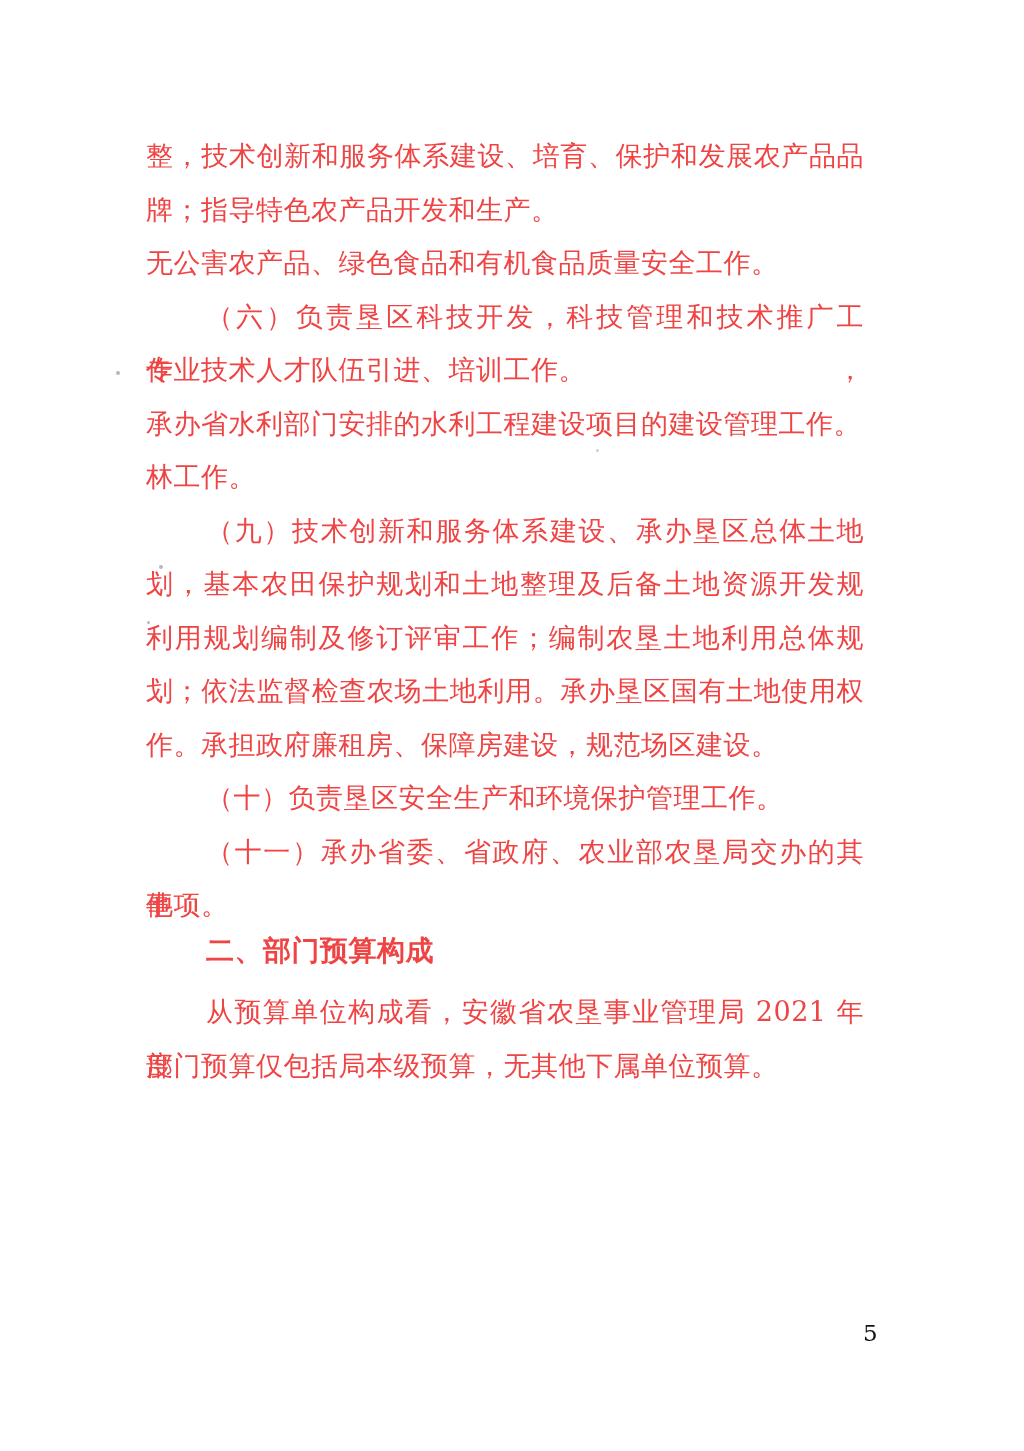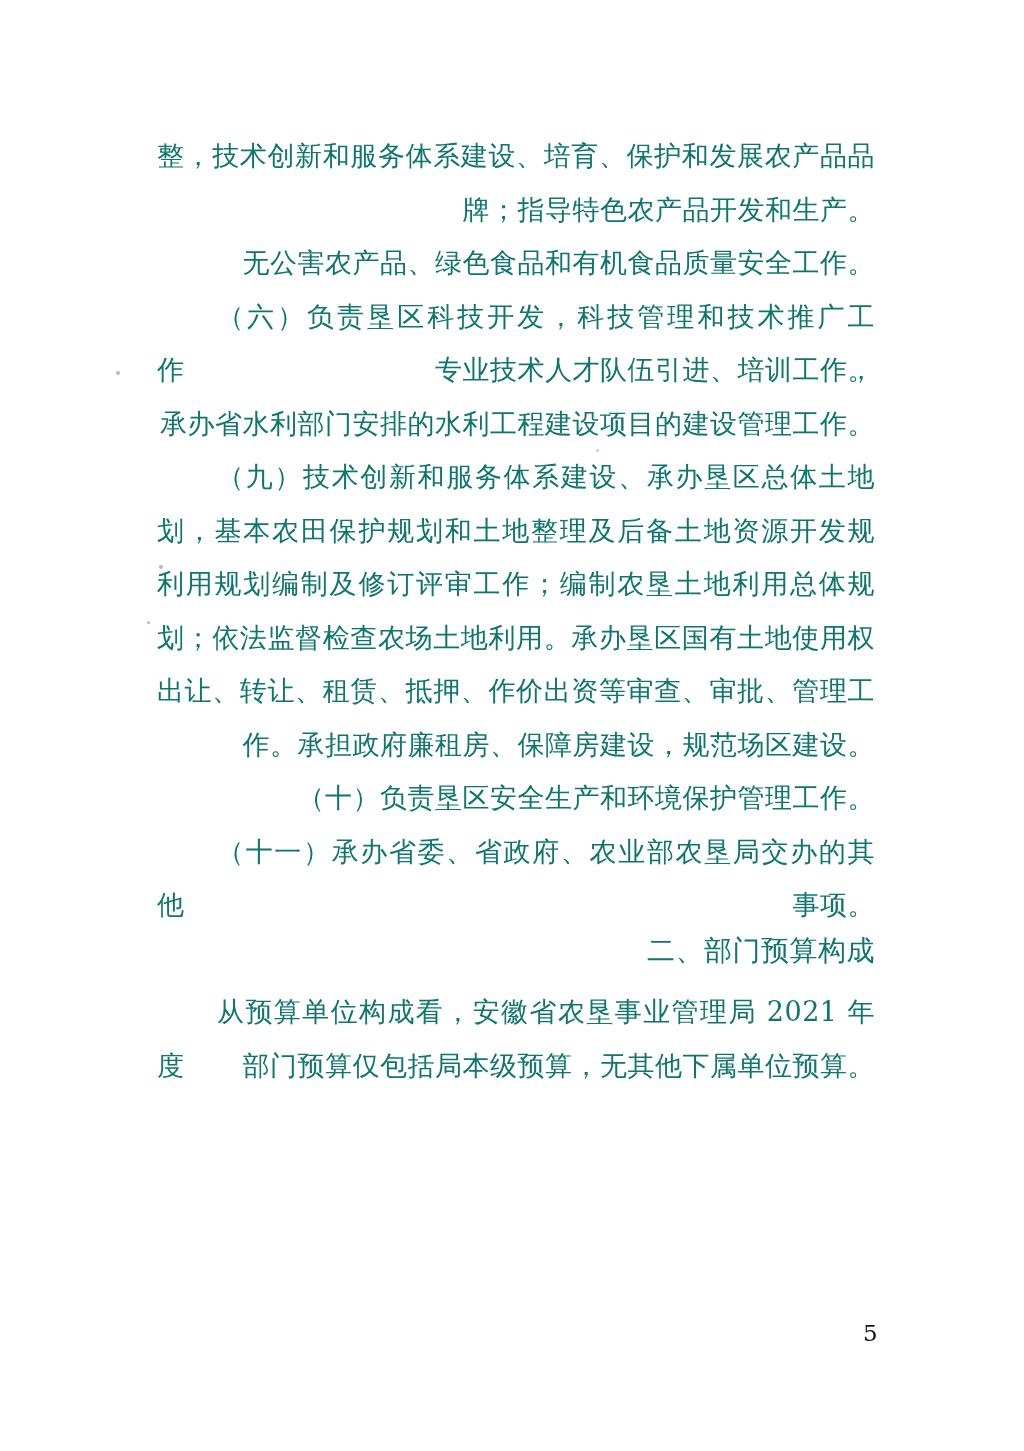--- a/index.html
+++ b/index.html
@@ -10,44 +10,44 @@
   .page {
     position: relative;
     width: 1024px;
     height: 1451px;
     background: #ffffff;
     overflow: hidden;
     font-family: "DejaVu Serif", "Liberation Serif", serif;
   }
   .doc-body {
     position: absolute;
-    left: 157px;
+    left: 146px;
     top: 129px;
     width: 718px;
-    color: #0f766e;
+    color: #ef4444;
   }
   .line {
     font-size: 27px;
     line-height: 53.5px;
     height: 53.5px;
     letter-spacing: 0.5px;
     white-space: nowrap;
-    text-align: right;
+    text-align: left;
   }
   .line.justify {
     white-space: normal;
     text-align: justify;
     text-align-last: justify;
   }
   .line.indent {
     text-indent: 60px;
   }
   .line.heading {
     font-family: "DejaVu Sans", "Liberation Sans", sans-serif;
-    font-weight: normal;
+    font-weight: bold;
     font-size: 28px;
     position: relative;
     top: -8px;
   }
   .page-number {
     position: absolute;
     left: 863px;
     top: 1316px;
     font-size: 23px;
     line-height: 34px;
@@ -68,25 +68,25 @@
 <body>
 
 <div class="page">
   <div class="doc-body">
       <div class="line justify">整，技术创新和服务体系建设、培育、保护和发展农产品品</div>
       <div class="line">牌；指导特色农产品开发和生产。</div>
       <div class="line">无公害农产品、绿色食品和有机食品质量安全工作。</div>
       <div class="line indent justify">（六）负责垦区科技开发，科技管理和技术推广工作，</div>
       <div class="line">专业技术人才队伍引进、培训工作。</div>
       <div class="line">承办省水利部门安排的水利工程建设项目的建设管理工作。</div>
+      <div class="line">林工作。</div>
       <div class="line indent justify">（九）技术创新和服务体系建设、承办垦区总体土地</div>
       <div class="line justify">划，基本农田保护规划和土地整理及后备土地资源开发规</div>
       <div class="line justify">利用规划编制及修订评审工作；编制农垦土地利用总体规</div>
       <div class="line justify">划；依法监督检查农场土地利用。承办垦区国有土地使用权</div>
-      <div class="line justify">出让、转让、租赁、抵押、作价出资等审查、审批、管理工</div>
       <div class="line">作。承担政府廉租房、保障房建设，规范场区建设。</div>
       <div class="line indent">（十）负责垦区安全生产和环境保护管理工作。</div>
       <div class="line indent justify">（十一）承办省委、省政府、农业部农垦局交办的其他</div>
       <div class="line">事项。</div>
       <div class="line indent heading">二、部门预算构成</div>
       <div class="line indent justify">从预算单位构成看，安徽省农垦事业管理局 2021 年度</div>
       <div class="line">部门预算仅包括局本级预算，无其他下属单位预算。</div>
     </div>
   <div class="page-number">5</div>
   <div class="speck s1"></div>

